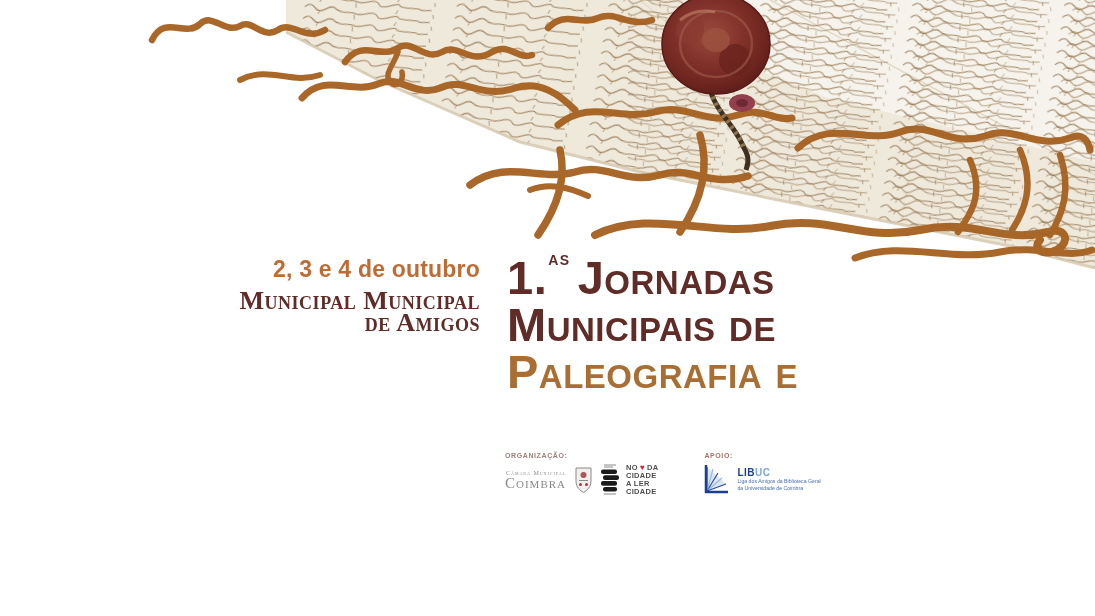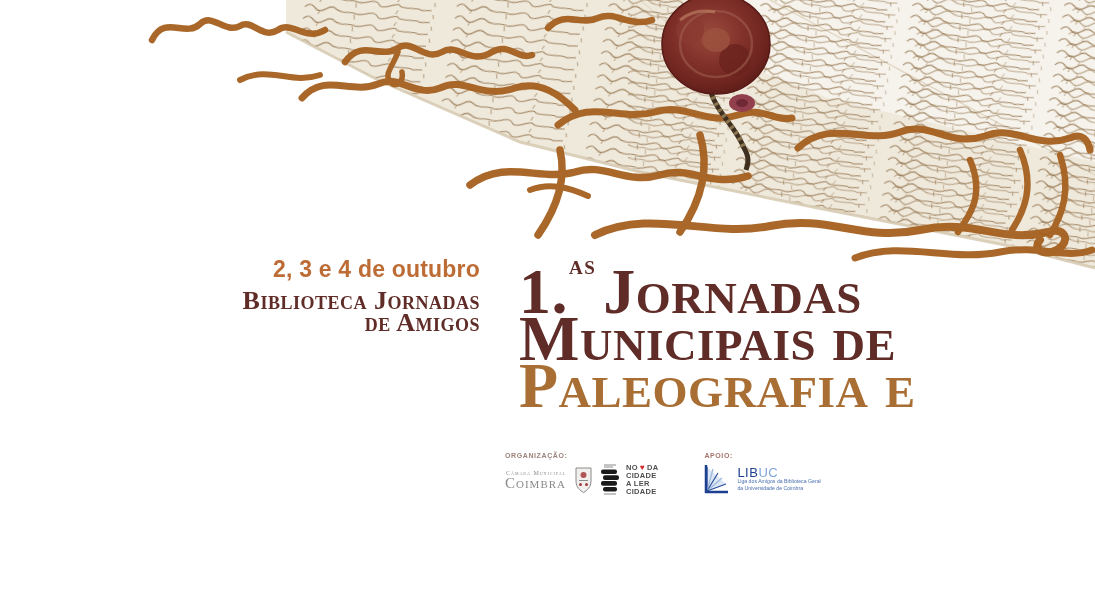--- a/index.html
+++ b/index.html
@@ -9,37 +9,37 @@
   
   .artwork{position:absolute;top:0;left:0;width:1095px;height:300px;}
 
   
   .date-venue{position:absolute;top:256px;left:160px;width:320px;text-align:right;}
   .event-date{font-size:23px;font-weight:bold;color:var(--date,#bd6c35);letter-spacing:.2px;}
   .venue{margin-top:7px;font-family:"Liberation Serif","DejaVu Serif",serif;font-variant:small-caps;
          font-weight:bold;font-size:26px;line-height:22px;color:var(--title-dark,#5f2c27);letter-spacing:.5px;}
 
   
-  .title{position:absolute;top:243px;left:503px;margin:16px;
-         font-family:Liberation Serif, serif;font-variant:small-caps;font-weight:bold;
-         font-size:64px;line-height:47px;color:var(--title-dark,#5f2c27);letter-spacing:.5px;}
+  .title{position:absolute;top:243px;left:503px;margin:4px;
+         font-family:Liberation Sans, sans-serif;font-variant:small-caps;font-weight:bold;
+         font-size:47px;line-height:47px;color:var(--title-dark,#5f2c27);letter-spacing:.5px;}
   .title .light{color:var(--title-light,#a96e34);}
   .ord{font-size:.42em;position:relative;top:-.62em;letter-spacing:1.5px;margin-left:1px;margin-right:7px;}
 
   
   .footer{position:absolute;left:505px;top:452px;display:flex;gap:46px;}
   .footer-label{font-size:7px;font-weight:bold;letter-spacing:.6px;color:#9c837a;margin-bottom:5px;}
   .footer-label.apoio{color:#a5756b;}
   .logo-row{display:flex;align-items:center;gap:7px;}
   .coimbra-logo{text-align:right;color:#8a8a8a;font-family:"Liberation Serif","DejaVu Serif",serif;font-variant:small-caps;}
   .cm-top{font-size:6px;letter-spacing:1px;line-height:6px;}
   .cm-name{font-size:15px;letter-spacing:1px;line-height:14px;}
   .reading-text{font-size:7.5px;font-weight:bold;line-height:7.8px;color:#4e4e4e;letter-spacing:.3px;}
   .heart{color:var(--heart-red,#d22b2b);margin:0 2px;font-size:8px;}
-  .libuc-name{font-size:13px;font-weight:normal;letter-spacing:.5px;line-height:9px;}
+  .libuc-name{font-size:10px;font-weight:bold;letter-spacing:.5px;line-height:9px;}
   .lib{color:var(--libuc-blue,#1d3f8f);} .uc{color:#7fa7d9;}
   .libuc-tag{font-size:5.2px;color:#4a6fae;line-height:6px;margin-top:1px;}
 </style>
 </head>
 <body>
 
 <div class="poster">
 
   <div class="artwork">
     <svg width="1095" height="300" viewBox="0 0 1095 300">
@@ -100,21 +100,21 @@
         <path d="M680,20 q15,-12 35,-8" fill="none" stroke="#b97a5f" stroke-width="3" opacity="0.7"></path>
         <ellipse cx="742" cy="103" rx="13" ry="9" fill="#93404e"></ellipse>
         <ellipse cx="742" cy="103" rx="6" ry="4" fill="#6e2836"></ellipse>
       </g>
     </svg>
   </div>
 
   <div class="date-venue">
     <div class="event-date">2, 3 e 4 de outubro</div>
     <div class="venue">
-      <div>Biblioteca Jornadas</div>
+      <div>Municipal Municipal</div>
       <div>de Amigos</div>
     </div>
   </div>
 
   <h1 class="title">
     <div class="line dark"><span>1.</span><sup class="ord">as</sup><span>Jornadas</span></div>
     <div class="line dark">Municipais de</div>
     <div class="line light">Paleografia e</div>
   </h1>
 

